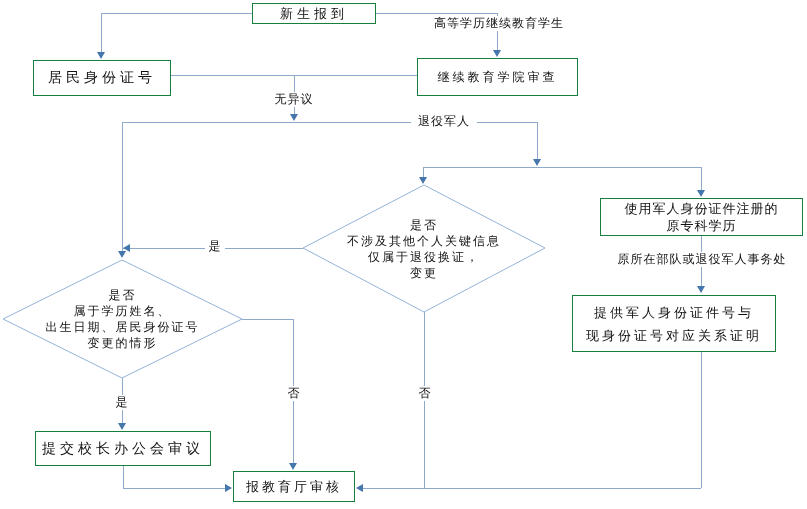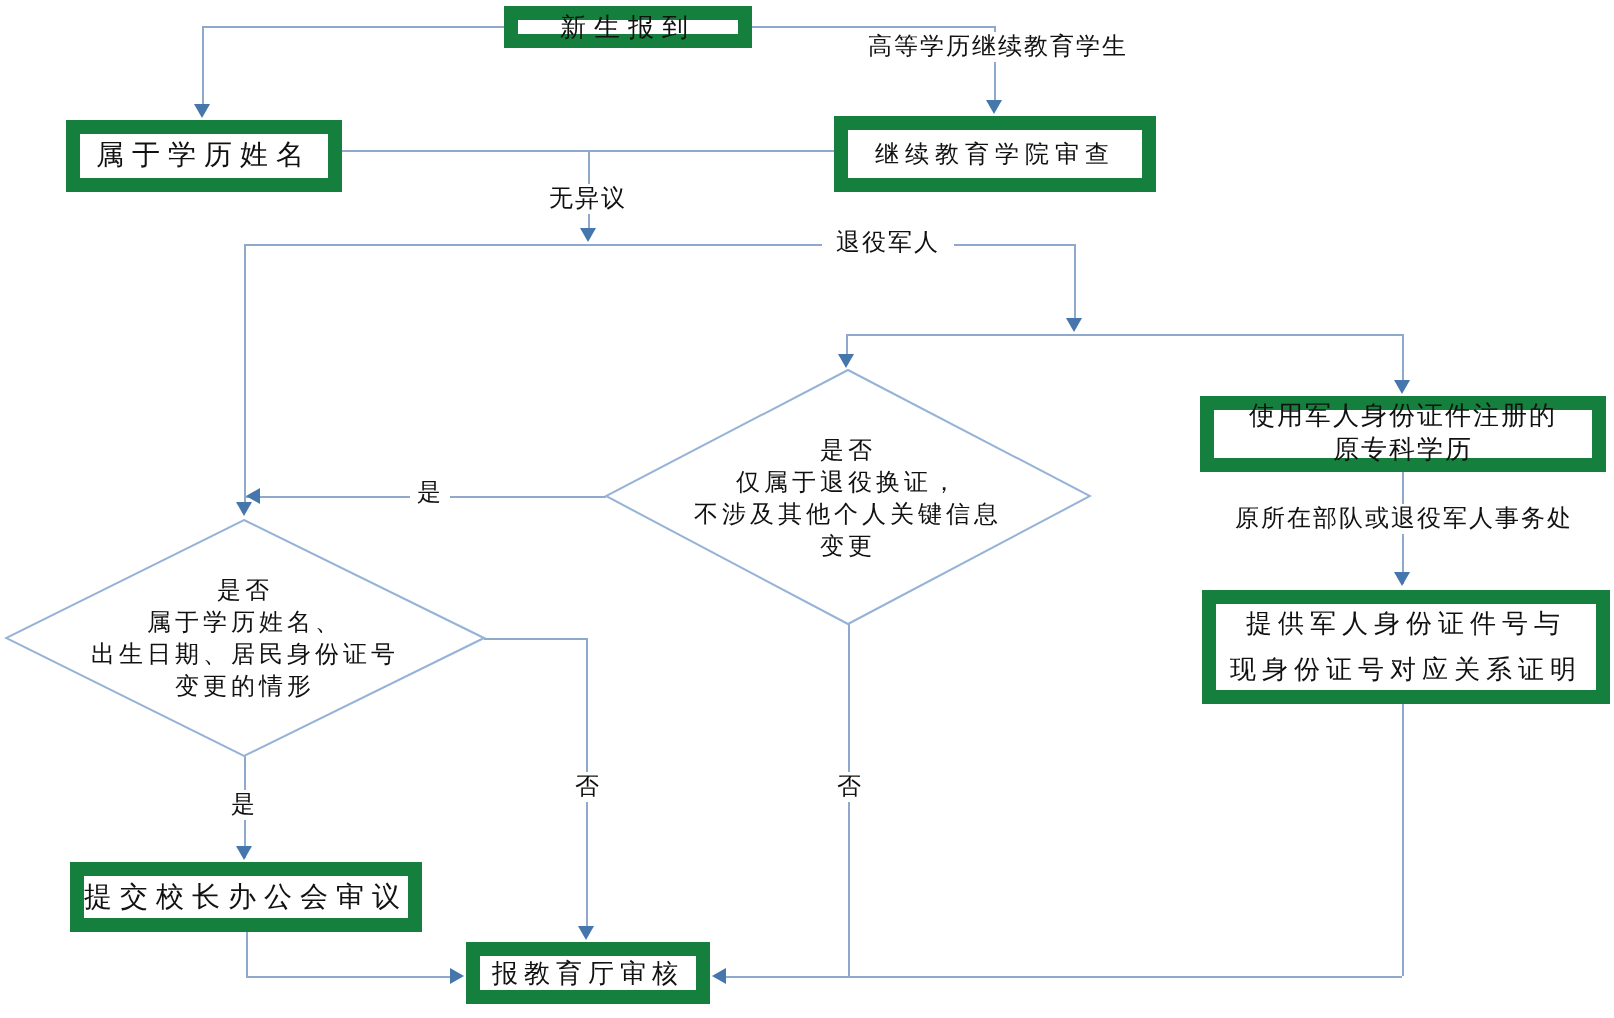--- a/index.html
+++ b/index.html
@@ -2,21 +2,21 @@
 <html><head>
 <meta charset="utf-8">
 <style>
   html,body{margin:0;padding:0;background:#fff;}
   .canvas{
     position:relative;width:807px;height:509px;background:#ffffff;
     font-family:"DejaVu Serif", serif;color:#111;overflow:hidden;
   }
   
   .box{
-    position:absolute;background:#fff;border:7px solid #15803d;
+    position:absolute;background:#fff;border:1px solid #15803d;
     display:flex;flex-direction:column;align-items:center;justify-content:center;
     text-align:center;z-index:3;box-sizing:border-box;
   }
   .box span{display:block;}
   
   .hl{position:absolute;height:1px;background:#8ea9cb;z-index:1;}
   .vl{position:absolute;width:1px;background:#8ea9cb;z-index:1;}
   
   .ar{position:absolute;width:0;height:0;z-index:2;}
   .ar-d{border-left:4px solid transparent;border-right:4px solid transparent;border-top:7px solid #4576ac;}
@@ -98,53 +98,53 @@
   <div class="lbl" style="left:601px;top:252px;width:200px;">原所在部队或退役军人事务处</div>
   <div class="lbl" style="left:415px;top:386px;width:18px;">否</div>
   <div class="lbl" style="left:284px;top:386px;width:18px;">否</div>
   <div class="lbl" style="left:112px;top:395px;width:18px;">是</div>
 
   <div class="box" style="left:252px;top:3px;width:124px;height:21px;font-size:13px;letter-spacing:4px;">
     <span>新生报到</span>
   </div>
 
   <div class="box" style="left:33px;top:60px;width:138px;height:36px;font-size:14px;letter-spacing:4px;">
-    <span>属于学历姓名</span>
+    <span>居民身份证号</span>
   </div>
 
   <div class="box" style="left:417px;top:58px;width:161px;height:38px;font-size:12px;letter-spacing:3px;">
     <span>继续教育学院审查</span>
   </div>
 
   <div class="box" style="left:600px;top:198px;width:203px;height:38px;font-size:13px;letter-spacing:1px;line-height:17px;">
     <span>使用军人身份证件注册的</span>
     <span>原专科学历</span>
   </div>
 
-  <div class="box" style="left:601px;top:295px;width:204px;height:57px;font-size:13px;letter-spacing:3px;line-height:23px;">
+  <div class="box" style="left:572px;top:295px;width:204px;height:57px;font-size:13px;letter-spacing:3px;line-height:23px;">
     <span>提供军人身份证件号与</span>
     <span>现身份证号对应关系证明</span>
   </div>
 
   <div class="box" style="left:35px;top:431px;width:176px;height:35px;font-size:14px;letter-spacing:4px;">
     <span>提交校长办公会审议</span>
   </div>
 
   <div class="box" style="left:233px;top:471px;width:122px;height:31px;font-size:13px;letter-spacing:3px;">
     <span>报教育厅审核</span>
   </div>
 
   <div class="dwrap" style="left:302px;top:184px;width:244px;height:129px;">
     <svg width="244" height="129" viewBox="0 0 244 129">
       <polygon points="122,1 243,64 122,128 1,64" fill="#ffffff" stroke="#95b3d7" stroke-width="1"></polygon>
     </svg>
     <div class="dtext">
       <span>是否</span>
+      <span>不涉及其他个人关键信息</span>
       <span>仅属于退役换证，</span>
-      <span>不涉及其他个人关键信息</span>
       <span>变更</span>
     </div>
   </div>
 
   <div class="dwrap" style="left:2px;top:259px;width:241px;height:120px;">
     <svg width="241" height="120" viewBox="0 0 241 120">
       <polygon points="120,1 240,60 120,119 1,60" fill="#ffffff" stroke="#95b3d7" stroke-width="1"></polygon>
     </svg>
     <div class="dtext">
       <span>是否</span>

